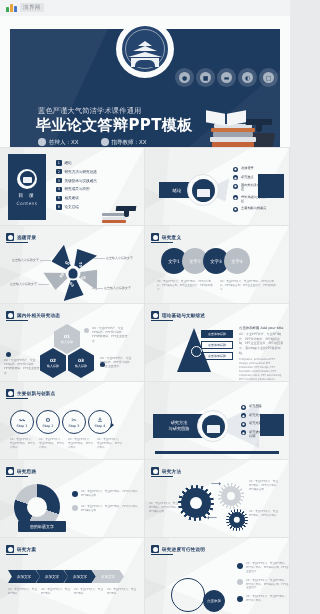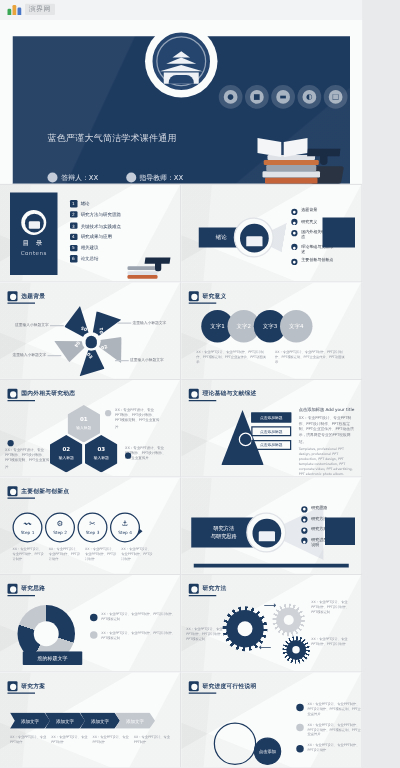--- a/index.html
+++ b/index.html
@@ -319,20 +319,21 @@
             </div>
           <div class="cov-ic">
               <b>◐</b>
             </div>
           <div class="cov-ic">
               <b>□</b>
             </div>
         </div>
 
         <div class="cov-sub">蓝色严谨大气简洁学术课件通用</div>
+        <div class="cov-title">毕业论文答辩PPT模板</div>
 
         <div class="cov-meta">
           <div class="cov-meta-i">
             <span class="dot"></span>
             <span>答辩人：XX</span>
           </div>
           <div class="cov-meta-i">
             <span class="dot"></span>
             <span>指导教师：XX</span>
           </div>

